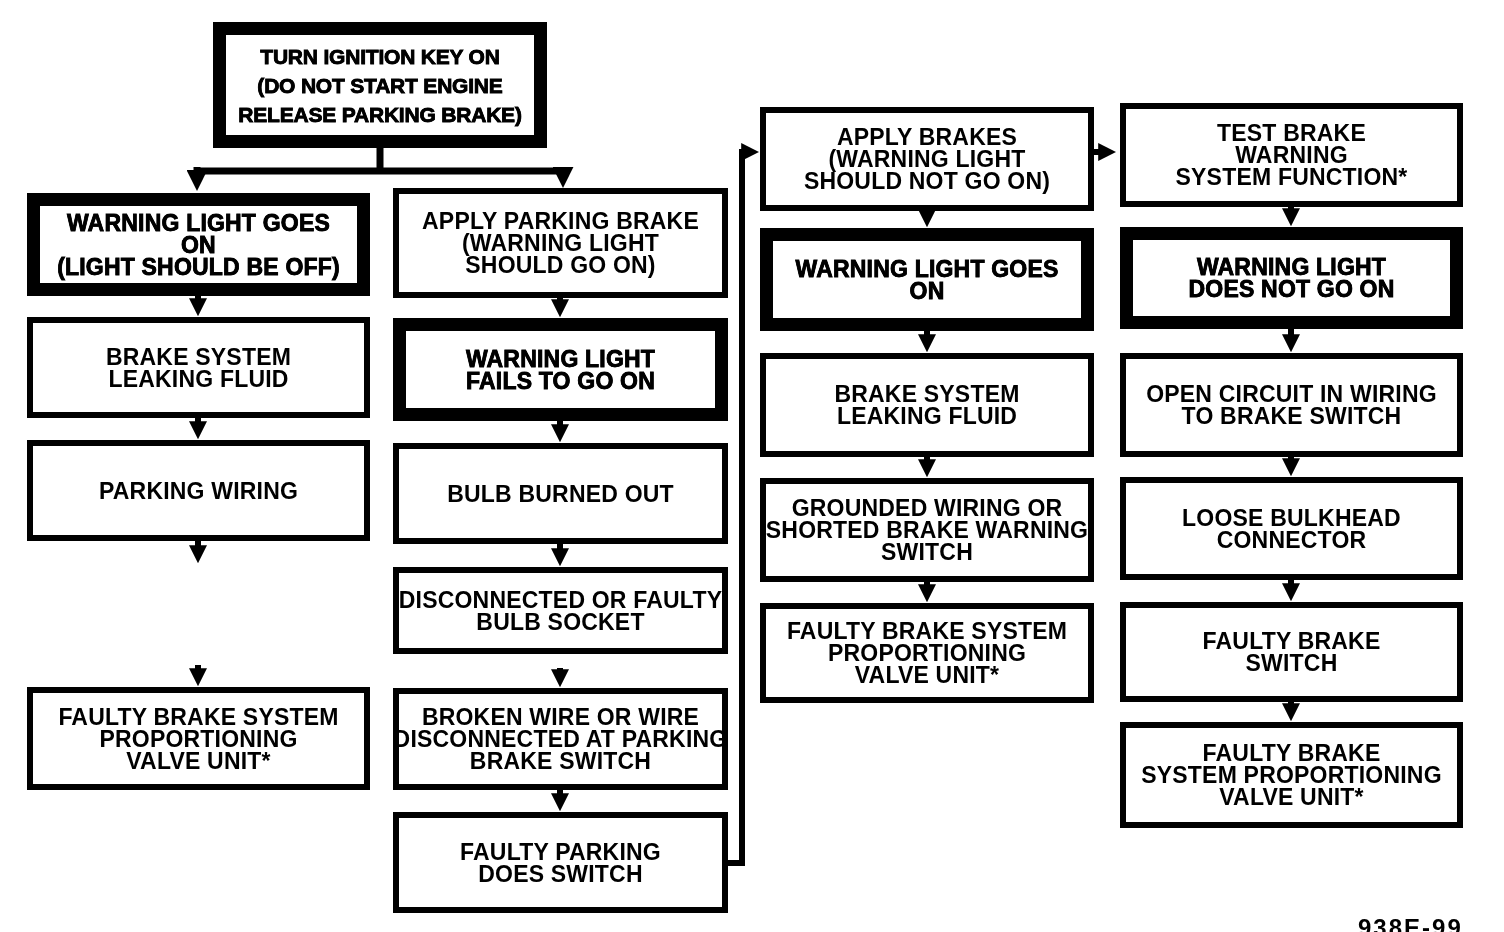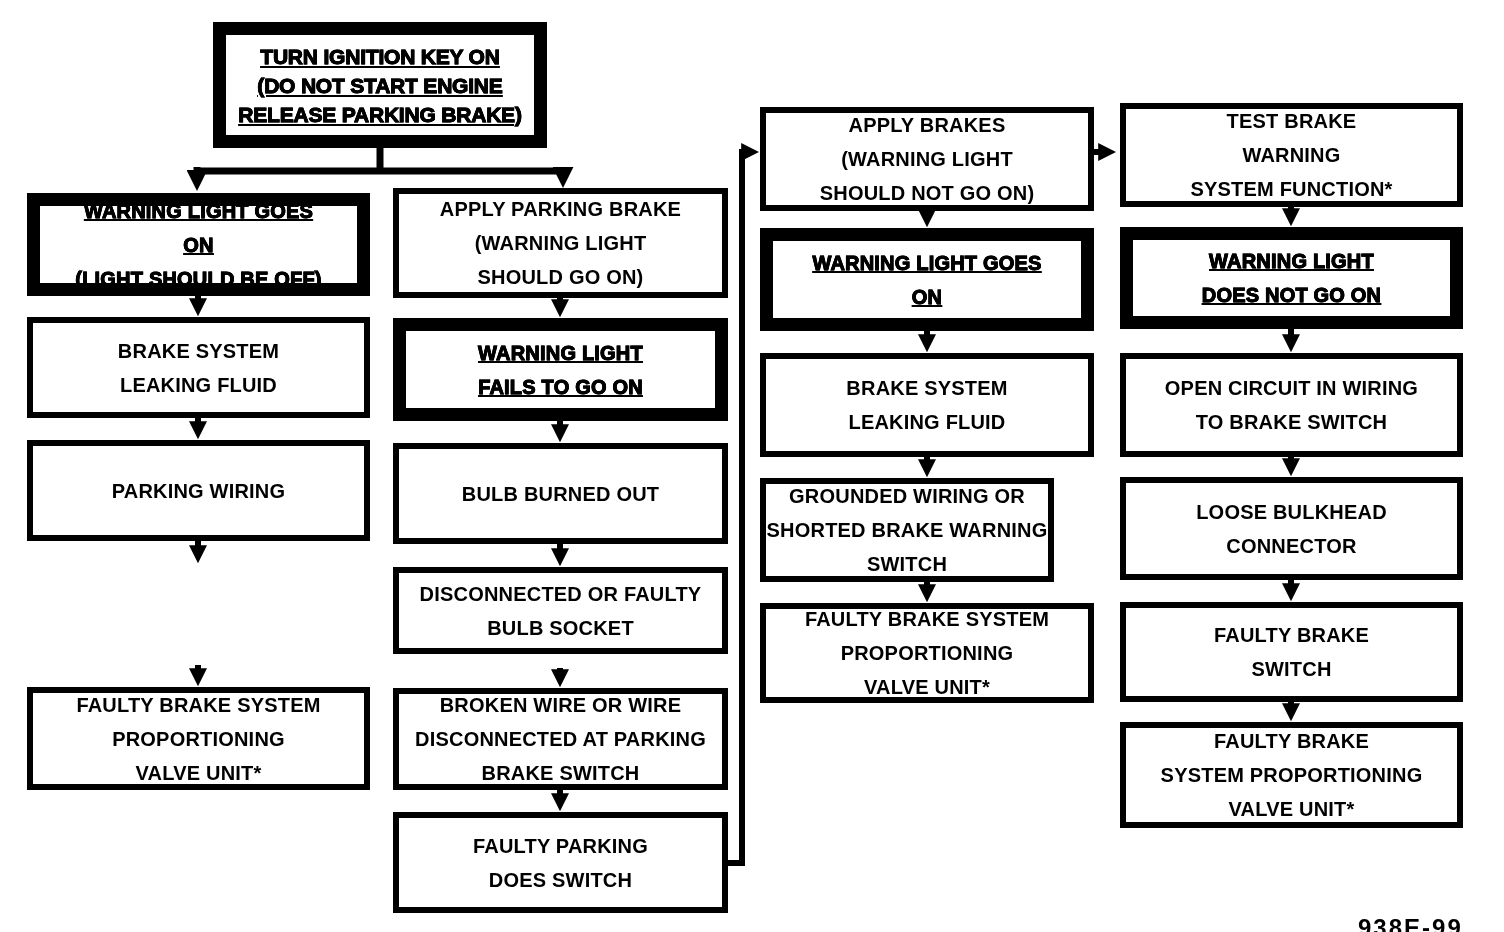--- a/index.html
+++ b/index.html
@@ -35,28 +35,27 @@
     align-items: center;
     justify-content: center;
     text-align: center;
   }
   .box.thick {
     border-width: 13px;
   }
   .txt {
     white-space: pre;
     font-weight: bold;
-    font-size: 20px;
-    line-height: 34px;
+    font-size: 23px;
+    line-height: 22px;
     letter-spacing: 0.2px;
   }
   .strong {
     -webkit-text-stroke: 0.8px #000;
     text-shadow: 0 0 0.6px #000;
-    text-decoration: underline;
   }
   .start .txt {
     font-size: 21px;
     line-height: 29px;
     letter-spacing: -0.2px;
   }
   .footnote {
     position: absolute;
     left: 753px;
     top: 737px;
@@ -189,21 +188,21 @@
 SHOULD NOT GO ON)</span>
   </div>
   <div class="box thick" style="left:760px; top:228px; width:334px; height:103px">
     <span class="txt strong">WARNING LIGHT GOES
 ON</span>
   </div>
   <div class="box" style="left:760px; top:353px; width:334px; height:104px">
     <span class="txt">BRAKE SYSTEM
 LEAKING FLUID</span>
   </div>
-  <div class="box" style="left:760px; top:478px; width:294px; height:104px">
+  <div class="box" style="left:760px; top:478px; width:334px; height:104px">
     <span class="txt">GROUNDED WIRING OR
 SHORTED BRAKE WARNING
 SWITCH</span>
   </div>
   <div class="box" style="left:760px; top:603px; width:334px; height:100px">
     <span class="txt">FAULTY BRAKE SYSTEM
 PROPORTIONING
 VALVE UNIT*</span>
   </div>
 

